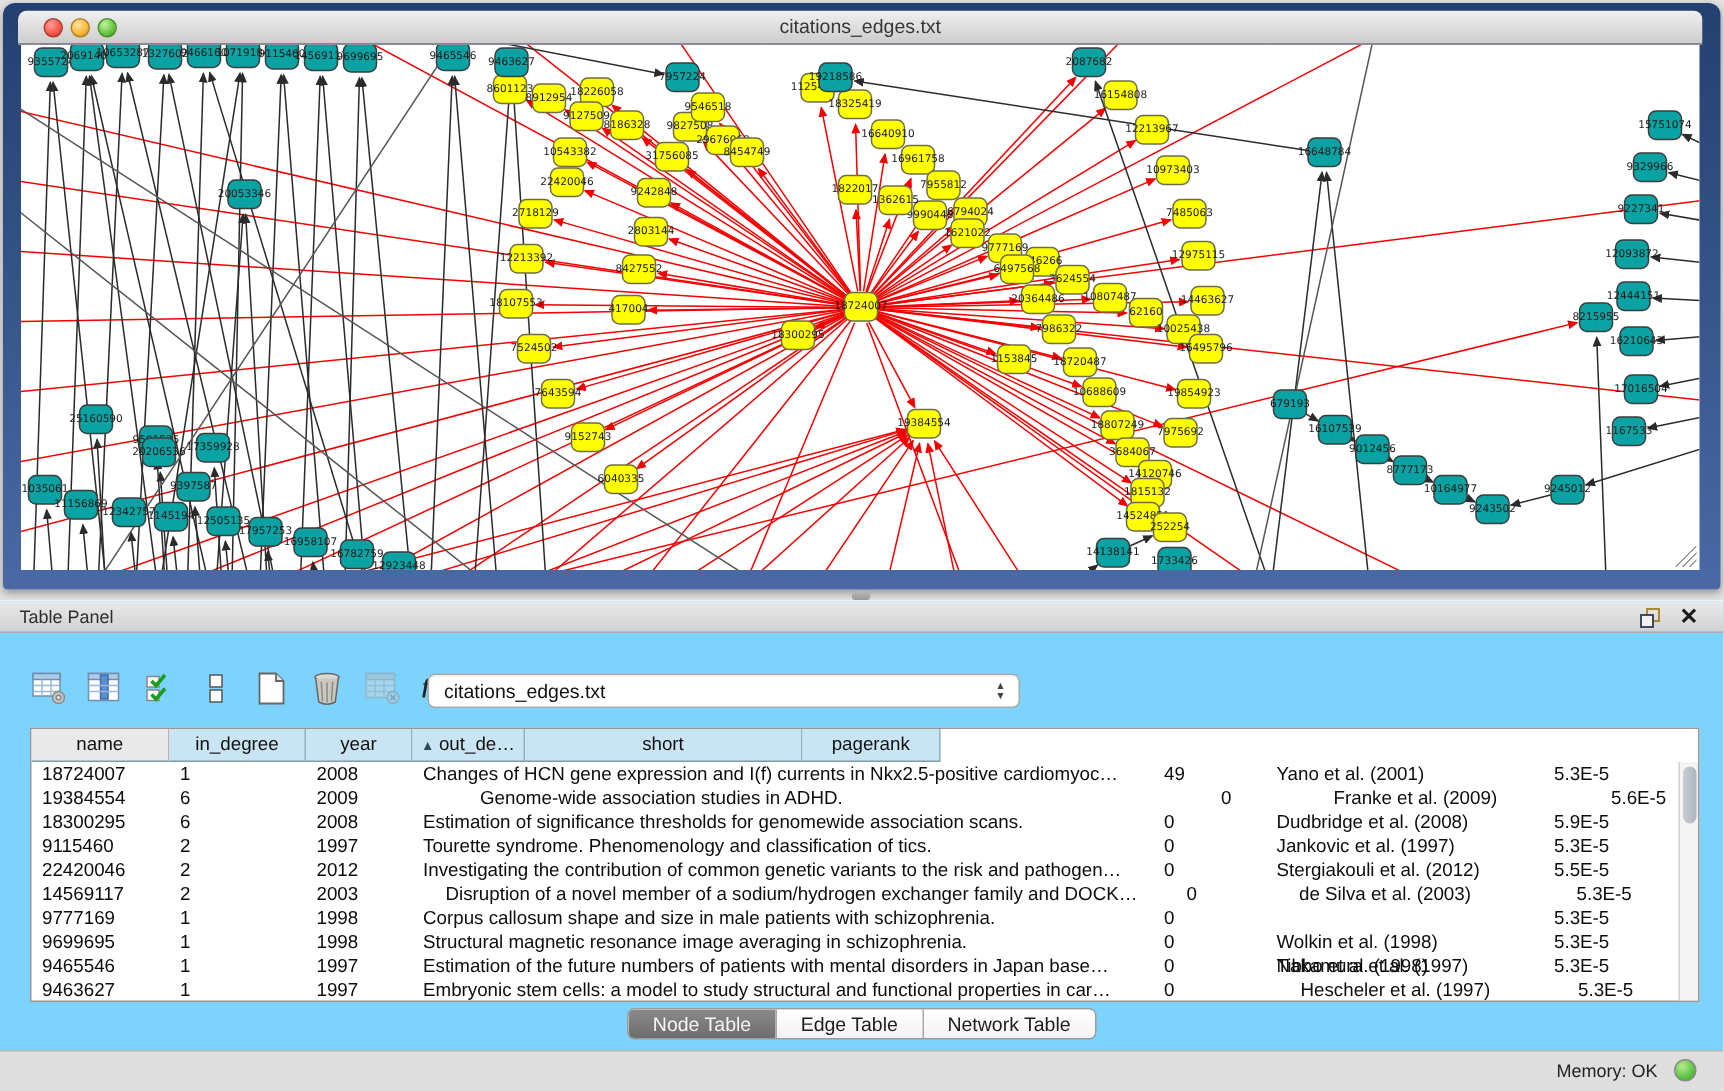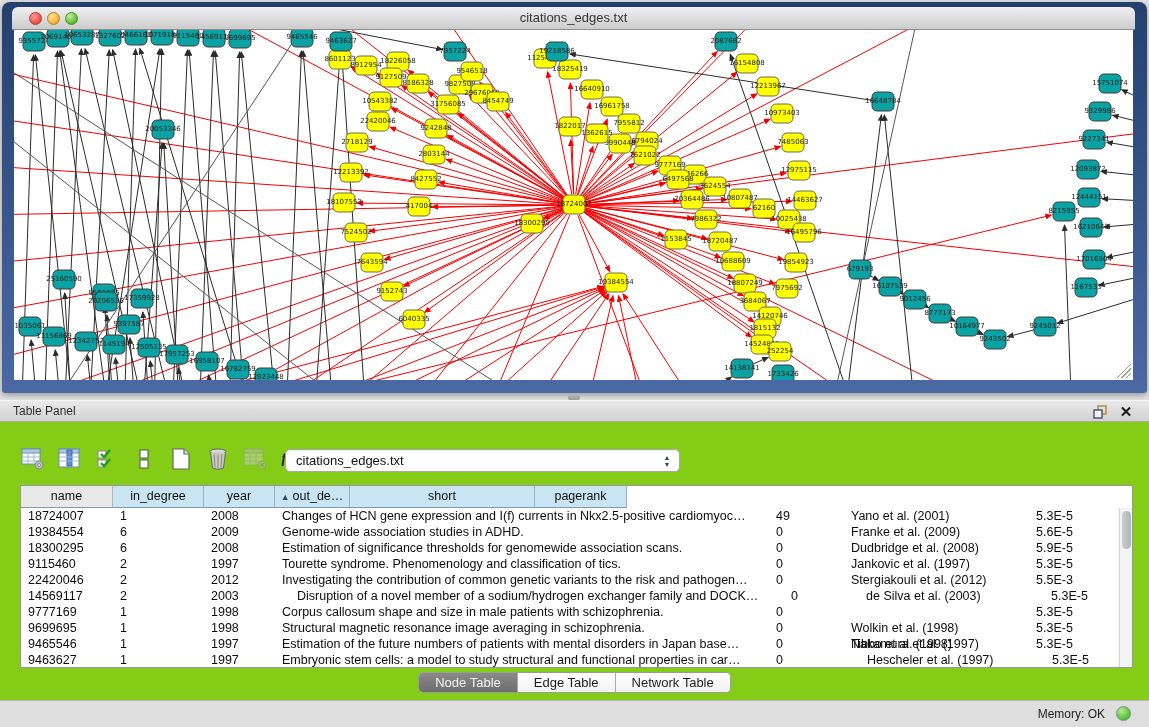--- a/index.html
+++ b/index.html
@@ -24,21 +24,21 @@
   .resize-grip { position:absolute; right:2px; bottom:2px; width:14px; height:14px;
     background:
       linear-gradient(135deg, transparent 48%, #9a9a9a 48%, #9a9a9a 53%, transparent 53%) ,
       linear-gradient(135deg, transparent 64%, #9a9a9a 64%, #9a9a9a 69%, transparent 69%),
       linear-gradient(135deg, transparent 80%, #9a9a9a 80%, #9a9a9a 85%, transparent 85%);
   }
   .splitter-grip { position:absolute; left:568px; top:394px; width:12px; height:6px;
     background:linear-gradient(#bbb,#888); border-radius:2px; opacity:.8; }
 
   
-  #table-panel { position:absolute; left:0; top:400px; width:1149px; height:300px; background:#84cc16; }
+  #table-panel { position:absolute; left:0; top:400px; width:1149px; height:300px; background:#7dd3fc; }
   .panel-header { position:absolute; left:0; top:0; width:100%; height:22px;
     background:linear-gradient(#e9e9e9,#d2d2d2); border-top:1px solid #f5f5f5; border-bottom:1px solid #adadad; }
   .panel-title { position:absolute; left:13px; top:0; line-height:21px; font-size:12px; color:#2e2e2e; }
   .panel-btn { position:absolute; top:3px; width:18px; height:16px; cursor:pointer; text-align:center; }
   .float-btn { right:40px; }
   .close-btn { right:14px; font-size:15px; font-weight:bold; color:#1a1a1a; line-height:15px; }
 
   .toolbar { position:absolute; left:20px; top:44px; height:30px; display:flex; align-items:center; gap:11px; }
   .tb-btn { width:26px; height:26px; display:flex; align-items:center; justify-content:center; cursor:pointer; }
   .fx { font-size:14px; font-style:italic; font-weight:bold; color:#222; font-family:"Liberation Serif", serif; }
@@ -606,21 +606,21 @@
           <div class="cell" style="width: 71px;">2008</div>
           <div class="cell" style="width: 494px;">Changes of HCN gene expression and I(f) currents in Nkx2.5-positive cardiomyoc…</div>
           <div class="cell" style="width: 75px;">49</div>
           <div class="cell" style="width: 185px;">Yano et al. (2001)</div>
           <div class="cell" style="width: 92px;">5.3E-5</div>
         </div>
         <div class="data-row">
           <div class="cell" style="width: 92px;">19384554</div>
           <div class="cell" style="width: 91px;">6</div>
           <div class="cell" style="width: 71px;">2009</div>
-          <div class="cell" style="width: 494px;">Genome-wide association studies in ADHD.</div>
+          <div class="cell" style="width: 494px; margin-left: 38px;">Genome-wide association studies in ADHD.</div>
           <div class="cell" style="width: 75px;">0</div>
           <div class="cell" style="width: 185px;">Franke et al. (2009)</div>
           <div class="cell" style="width: 92px;">5.6E-5</div>
         </div>
         <div class="data-row">
           <div class="cell" style="width: 92px;">18300295</div>
           <div class="cell" style="width: 91px;">6</div>
           <div class="cell" style="width: 71px;">2008</div>
           <div class="cell" style="width: 494px;">Estimation of significance thresholds for genomewide association scans.</div>
           <div class="cell" style="width: 75px;">0</div>
@@ -636,21 +636,21 @@
           <div class="cell" style="width: 185px;">Jankovic et al. (1997)</div>
           <div class="cell" style="width: 92px;">5.3E-5</div>
         </div>
         <div class="data-row">
           <div class="cell" style="width: 92px;">22420046</div>
           <div class="cell" style="width: 91px;">2</div>
           <div class="cell" style="width: 71px;">2012</div>
           <div class="cell" style="width: 494px;">Investigating the contribution of common genetic variants to the risk and pathogen…</div>
           <div class="cell" style="width: 75px;">0</div>
           <div class="cell" style="width: 185px;">Stergiakouli et al. (2012)</div>
-          <div class="cell" style="width: 92px;">5.5E-3</div>
+          <div class="cell" style="width: 92px;">5.5E-5</div>
         </div>
         <div class="data-row">
           <div class="cell" style="width: 92px;">14569117</div>
           <div class="cell" style="width: 91px;">2</div>
           <div class="cell" style="width: 71px;">2003</div>
           <div class="cell" style="width: 494px; margin-left: 15px;">Disruption of a novel member of a sodium/hydrogen exchanger family and DOCK…</div>
           <div class="cell" style="width: 75px;">0</div>
           <div class="cell" style="width: 185px;">de Silva et al. (2003)</div>
           <div class="cell" style="width: 92px;">5.3E-5</div>
         </div>

